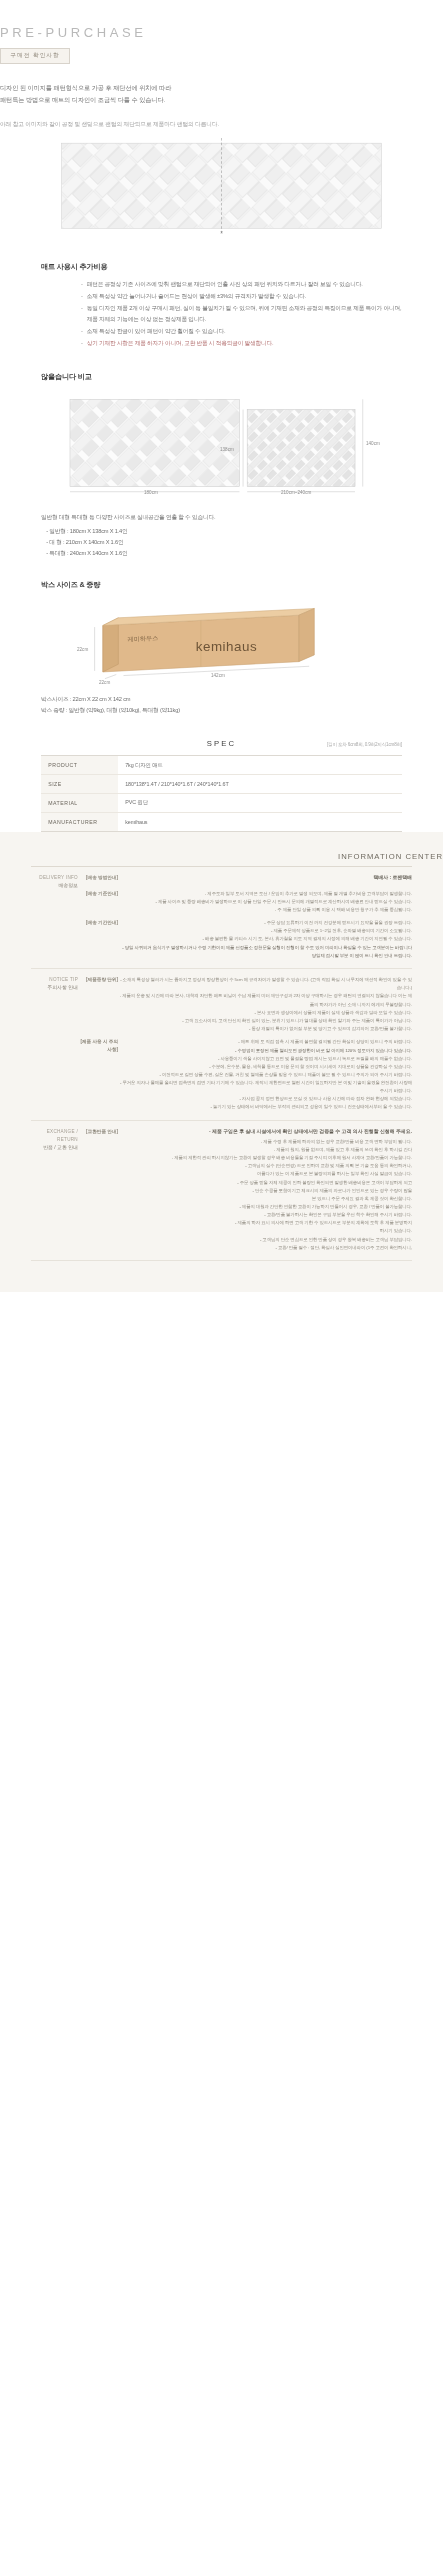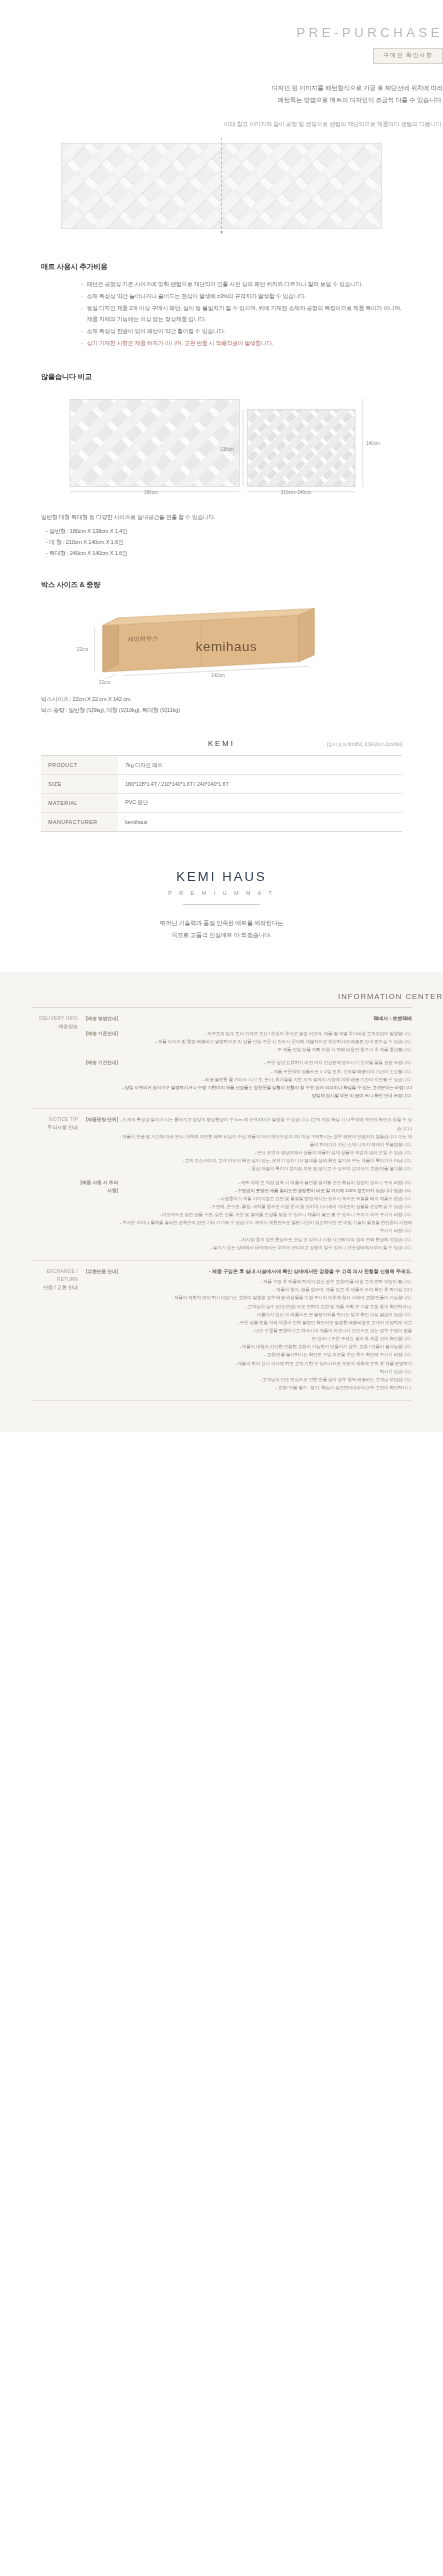--- a/index.html
+++ b/index.html
@@ -7,21 +7,21 @@
   body {
     width: 443px;
     background: #ffffff;
     font-family: "Liberation Sans", sans-serif;
     color: #444;
     -webkit-font-smoothing: antialiased;
   }
   .page { width: 443px; margin: 0 auto; position: relative; }
 
   
-  .s1 { padding: 25px 0 5.2px; text-align: right; }
+  .s1 { padding: 25px 0 5.2px; text-align: left; }
   .s1 .title {
     font-size: 13px;
     letter-spacing: 3.6px;
     color: #b9b9b9;
     font-weight: 400;
   }
   .s1 .subtitle-wrap { margin-top: 8.2px; }
   .s1 .subtitle {
     display: inline-block;
     border: 0.5px solid #d8d3cb;
@@ -353,21 +353,21 @@
       </div>
     </div>
     <div class="box-notes">
       <p>박스사이즈 : 22cm X 22 cm X 142 cm</p>
       <p>박스 중량 : 일반형 (약9kg), 대형 (약10kg), 특대형 (약11kg)</p>
     </div>
   </section>
 
   <section class="s5">
     <div class="spec-head">
-      <span class="spec-title">KEMI</span>
+      <span class="spec-title">SPEC</span>
       <span class="spec-note">[길이 오차 6cm8회, 0.9회2지식1cm8회]</span>
     </div>
     <table class="spec">
       <tbody>
         <tr>
           <td class="k">PRODUCT</td>
           <td>7kg 디자인 매트</td>
         </tr>
         <tr>
           <td class="k">SIZE</td>
@@ -378,29 +378,20 @@
           <td>PVC 원단</td>
         </tr>
         <tr>
           <td class="k">MANUFACTURER</td>
           <td>kemihaus</td>
         </tr>
       </tbody>
     </table>
   </section>
 
-  <section class="s6">
-    <div class="brand-name">KEMI HAUS</div>
-    <div class="brand-sub">P R E M I U M   M A T</div>
-    <div class="brand-rule"></div>
-    <div class="brand-desc">
-      <div>뛰어난 기술력과 품질 만족한 매트를 제작한다는</div>
-      <div>목표로 고품격 인실매트 야 되겠습니다.</div>
-    </div>
-  </section>
 
   <section class="s7">
     <h3 class="ic-title">INFORMATION CENTER</h3>
     <div class="ic-table">
 
       <div class="ic-block">
         <div class="ic-cat">
           <span class="cat-en">DELIVERY INFO</span>
           <span class="cat-ko">배송정보</span>
         </div>

